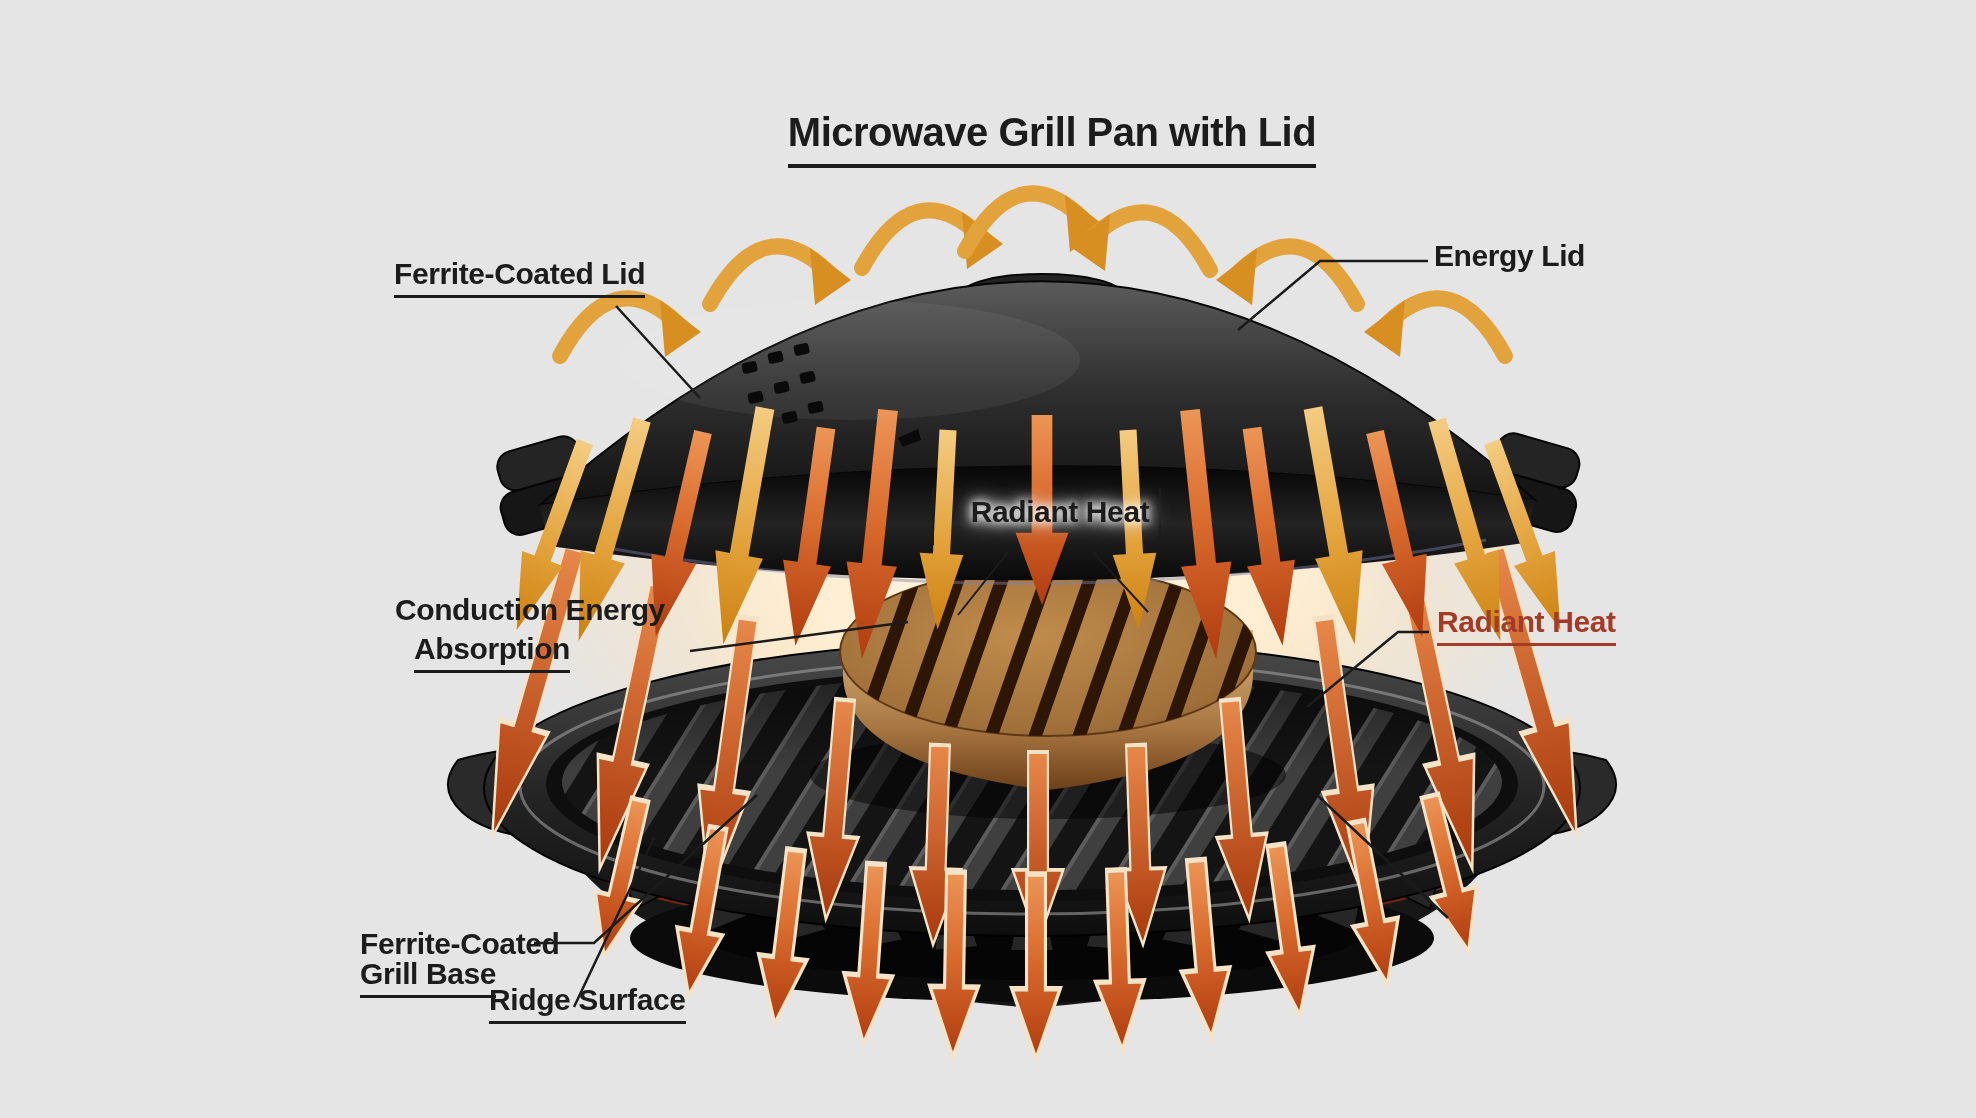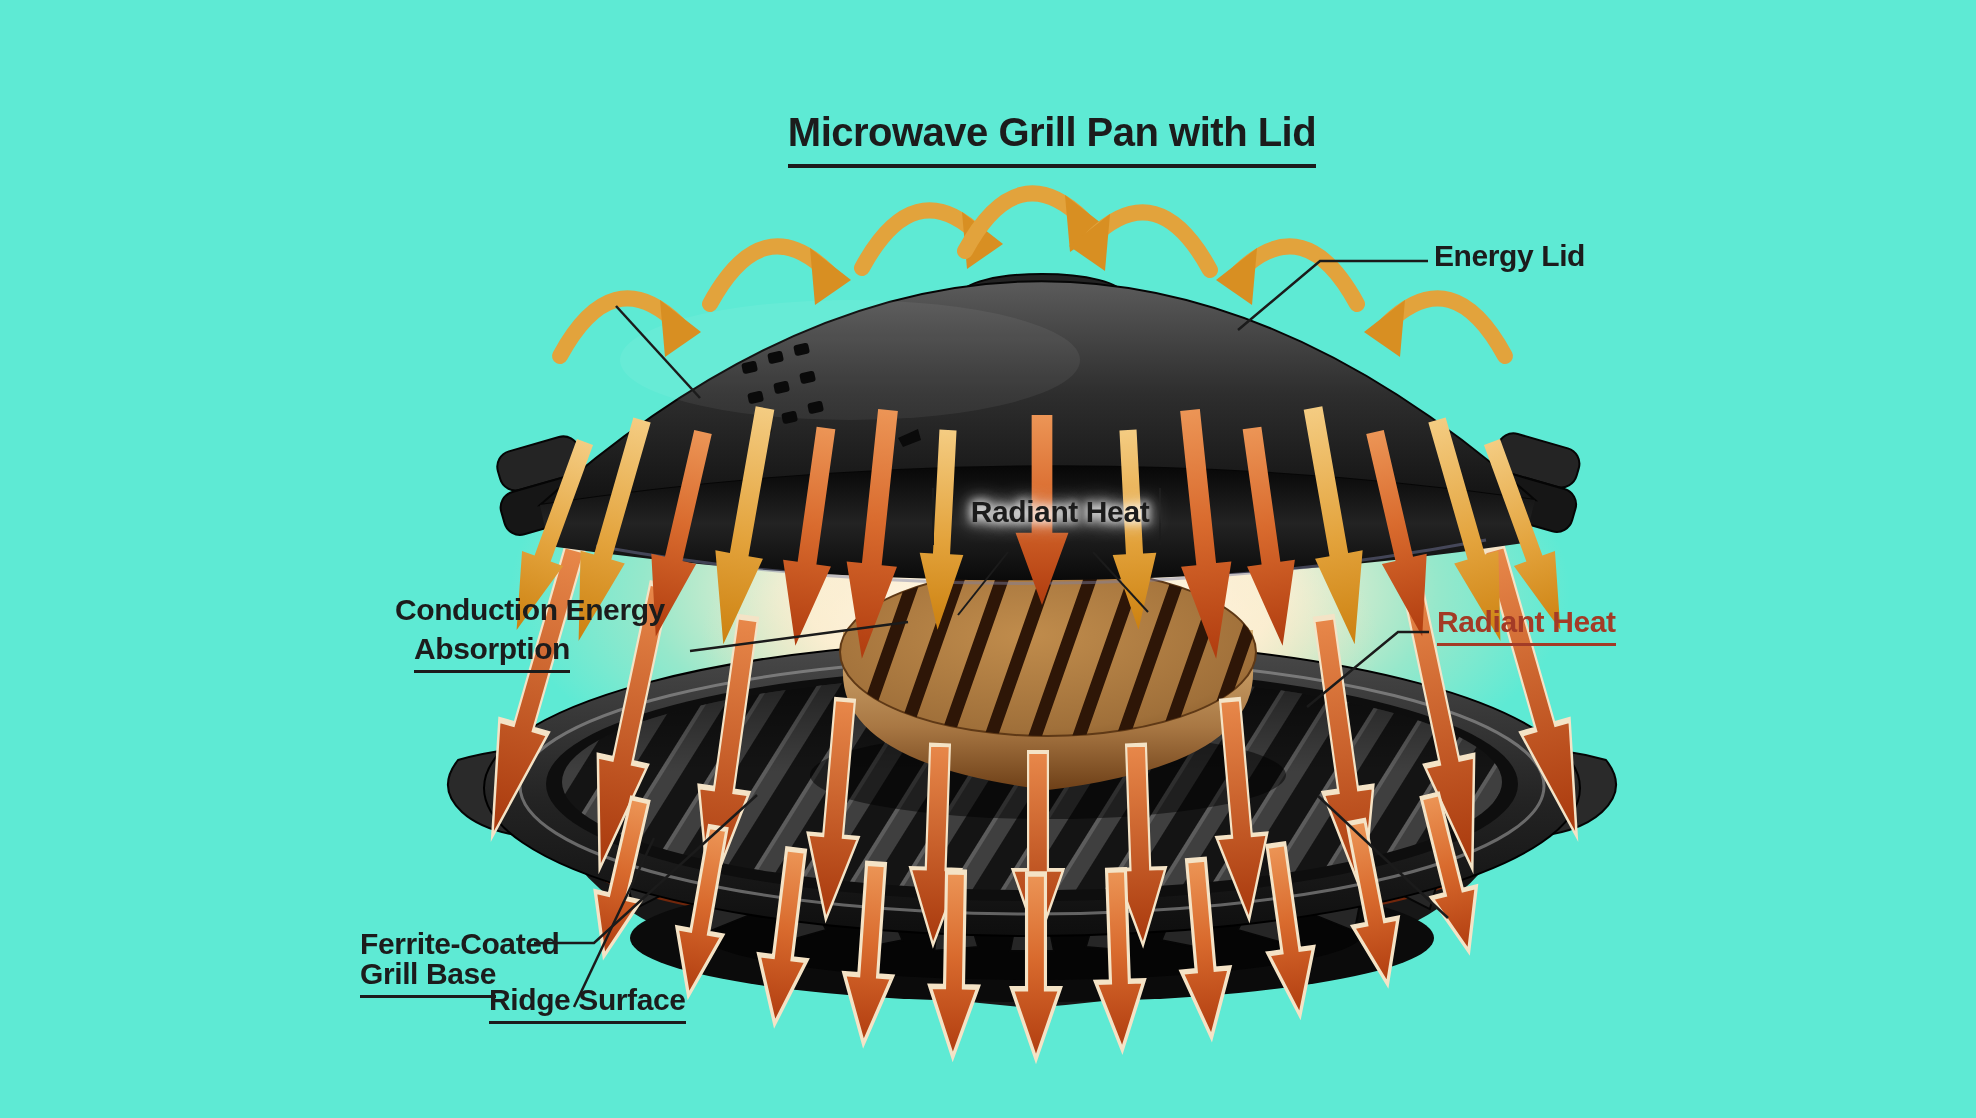--- a/index.html
+++ b/index.html
@@ -1,18 +1,18 @@
 <!DOCTYPE html>
 <html><head>
 <meta charset="utf-8">
 <style>
   html,body{margin:0;padding:0;background:#ffffff;}
   .stage{
     position:relative;width:1976px;height:1118px;overflow:hidden;
-    background:#5eead4;font-family:"Liberation Sans",sans-serif;
+    background:#e5e5e5;font-family:"Liberation Sans",sans-serif;
   }
   svg{position:absolute;left:0;top:0;}
   .lbl{
     position:absolute;font-weight:700;font-size:30px;color:var(--ink,#1c1c1c);
     letter-spacing:-0.4px;line-height:1.05;white-space:nowrap;
   }
   .u{border-bottom:3px solid currentColor;padding-bottom:5px;}
   .red{color:var(--red,#a33b26);}
   .title{
     position:absolute;left:740px;top:110px;width:624px;text-align:center;
@@ -270,20 +270,21 @@
       <path d="M 534 943 L 594 943 L 757 795"></path>
       <path d="M 1448 918 L 1318 796"></path>
       <path d="M 574 1007 L 654 838"></path>
     </g>
   </svg>
 
   <div class="title">
     <span class="inner">Microwave Grill Pan with Lid</span>
   </div>
 
+  <div class="lbl u" style="left:394px;top:258px;">Ferrite-Coated Lid</div>
 
   <div class="lbl" style="left:1434px;top:240px;">Energy Lid</div>
 
   <div class="lbl ctr halo" style="left:945px;top:496px;width:230px;">Radiant Heat</div>
 
   <div class="lbl" style="left:395px;top:594px;">Conduction Energy</div>
   <div class="lbl u" style="left:395px;top:633px;margin-left:19px;">Absorption</div>
 
   <div class="lbl red u" style="left:1437px;top:606px;">Radiant Heat</div>
 

